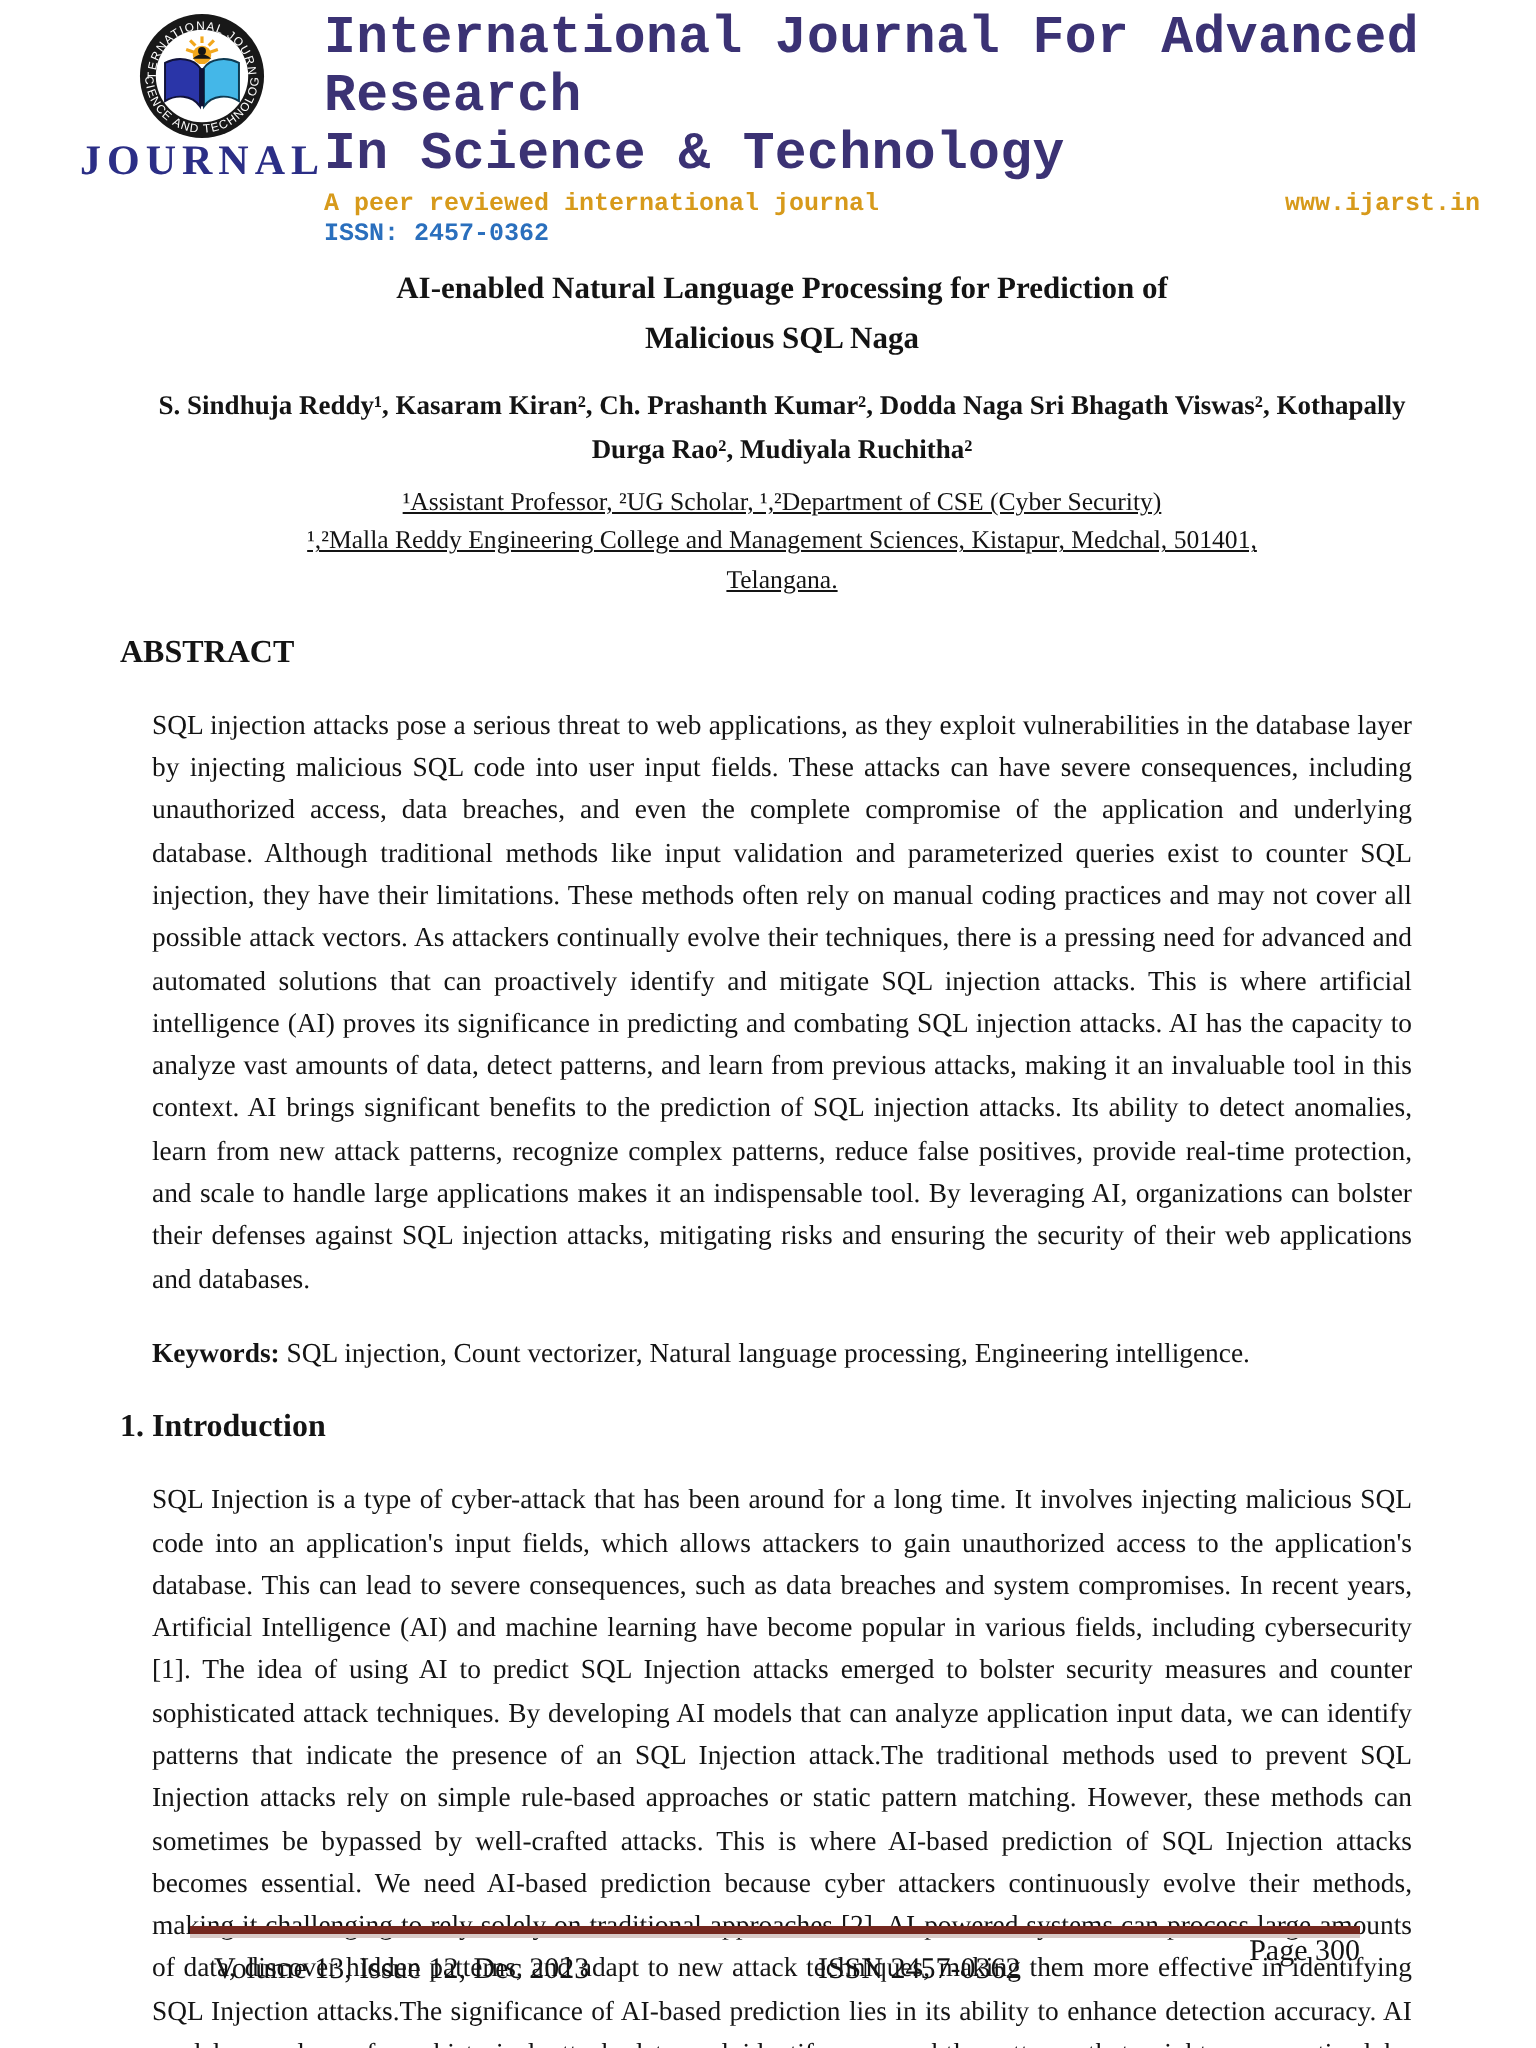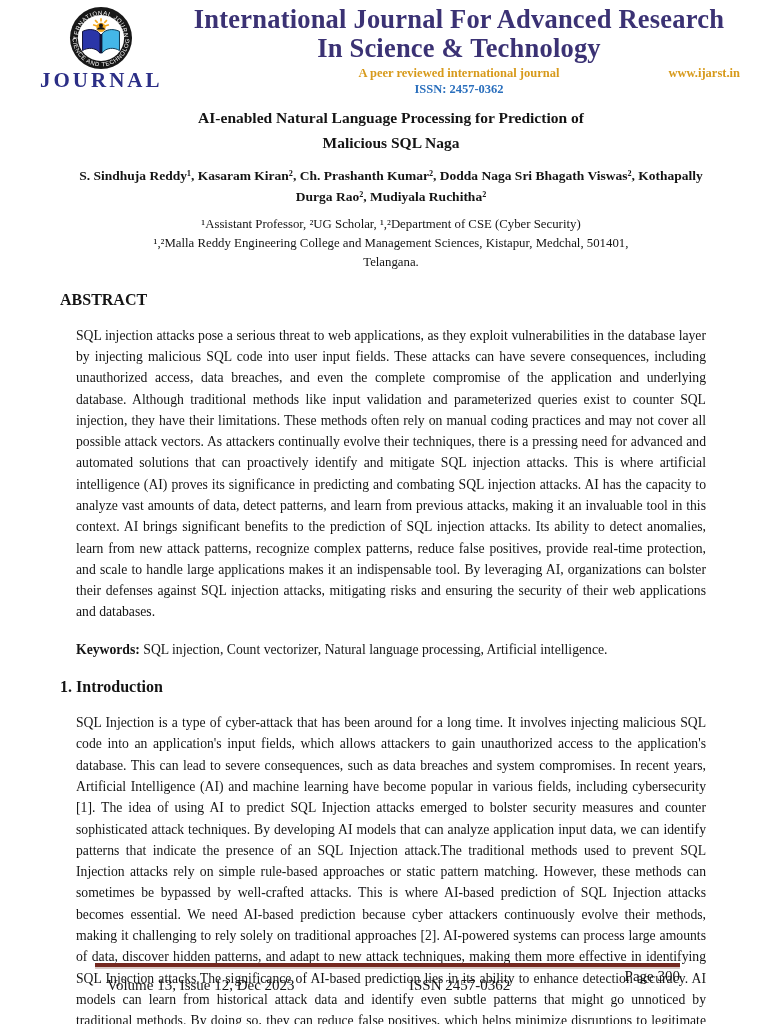--- a/index.html
+++ b/index.html
@@ -9,21 +9,21 @@
     font-family:"Liberation Serif", serif;
   }
 
   
   .journal-header { display:flex; align-items:flex-start; padding:5px 8px 0 40px; }
   .logo-block { width:122px; flex:none; text-align:center; }
   .logo-acronym {
     font-weight:bold; font-size:21px; letter-spacing:3px;
     color:#2b2e86; margin-top:-3px;
   }
-  .header-center { flex:1; text-align:center; padding-right:4px; }
+  .header-center { flex:1; text-align:left; padding-right:4px;font-family:Liberation Mono, monospace; }
   .journal-title {
     margin:0; font-weight:bold; font-size:26.5px; line-height:1.1;
     color:var(--title-color,#3b3274); letter-spacing:.2px;
   }
   .header-sub { position:relative; margin-top:3px; font-weight:bold; }
   .journal-tagline { color:var(--gold,#d79a1b); font-size:12.5px; }
   .journal-issn   { color:var(--issn-blue,#2a6fbd); font-size:12.5px; margin-top:1px; }
   .journal-website {
     position:absolute; right:16px; top:0;
     color:var(--gold,#d79a1b); font-size:12.5px; text-decoration:none;
@@ -32,21 +32,21 @@
   
   .paper-main { padding:9px 46px 0 60px; }
   .paper-title {
     text-align:center; font-weight:bold; font-size:15.5px; line-height:1.6;
     margin:0 26px;
   }
   .paper-authors {
     text-align:center; font-weight:bold; font-size:13.5px; line-height:1.6;
     margin-top:9px;
   }
-  .paper-affiliation { text-align:center; font-size:12.8px; line-height:1.5; margin-top:7px; }
+  .paper-affiliation { text-align:center; font-size:12.8px; line-height:1.5; margin-top:7px;text-decoration:underline; }
   .section-heading { font-weight:bold; font-size:16px; margin:18px 0 7px; }
   .body-text { text-align:justify; font-size:13.7px; line-height:1.555; margin:16px; }
   .keywords-line { margin-top:11px; font-size:13.7px; }
   .keywords-line b { font-weight:bold; }
 
   
   .page-footer { position:absolute; left:95px; right:88px; top:963px; }
   .footer-rule { height:4px; background:var(--rule-maroon,#74281f); border-bottom:2px solid #d9cac7; }
   .footer-row {
     display:flex; justify-content:space-between; align-items:flex-start;
@@ -112,21 +112,21 @@
   <main class="paper-main">
     <h2 class="paper-title"><span>AI-enabled Natural Language Processing for Prediction of</span><br><span>Malicious SQL Naga</span></h2>
 
     <div class="paper-authors">S. Sindhuja Reddy¹, Kasaram Kiran², Ch. Prashanth Kumar², Dodda Naga Sri Bhagath Viswas², Kothapally Durga Rao², Mudiyala Ruchitha²</div>
 
     <div class="paper-affiliation"><span>¹Assistant Professor, ²UG Scholar, ¹,²Department of CSE (Cyber Security)</span><br><span>¹,²Malla Reddy Engineering College and Management Sciences, Kistapur, Medchal, 501401,</span><br><span>Telangana.</span></div>
 
     <div class="section-heading">ABSTRACT</div>
     <p class="body-text">SQL injection attacks pose a serious threat to web applications, as they exploit vulnerabilities in the database layer by injecting malicious SQL code into user input fields. These attacks can have severe consequences, including unauthorized access, data breaches, and even the complete compromise of the application and underlying database. Although traditional methods like input validation and parameterized queries exist to counter SQL injection, they have their limitations. These methods often rely on manual coding practices and may not cover all possible attack vectors. As attackers continually evolve their techniques, there is a pressing need for advanced and automated solutions that can proactively identify and mitigate SQL injection attacks. This is where artificial intelligence (AI) proves its significance in predicting and combating SQL injection attacks. AI has the capacity to analyze vast amounts of data, detect patterns, and learn from previous attacks, making it an invaluable tool in this context. AI brings significant benefits to the prediction of SQL injection attacks. Its ability to detect anomalies, learn from new attack patterns, recognize complex patterns, reduce false positives, provide real-time protection, and scale to handle large applications makes it an indispensable tool. By leveraging AI, organizations can bolster their defenses against SQL injection attacks, mitigating risks and ensuring the security of their web applications and databases.</p>
 
-    <p class="body-text keywords-line"><b>Keywords:</b><span> SQL injection, Count vectorizer, Natural language processing, Artificial intelligence.</span></p>
+    <p class="body-text keywords-line"><b>Keywords:</b><span> SQL injection, Count vectorizer, Natural language processing, Engineering intelligence.</span></p>
 
     <div class="section-heading">1. Introduction</div>
     <p class="body-text">SQL Injection is a type of cyber-attack that has been around for a long time. It involves injecting malicious SQL code into an application's input fields, which allows attackers to gain unauthorized access to the application's database. This can lead to severe consequences, such as data breaches and system compromises. In recent years, Artificial Intelligence (AI) and machine learning have become popular in various fields, including cybersecurity [1]. The idea of using AI to predict SQL Injection attacks emerged to bolster security measures and counter sophisticated attack techniques. By developing AI models that can analyze application input data, we can identify patterns that indicate the presence of an SQL Injection attack.The traditional methods used to prevent SQL Injection attacks rely on simple rule-based approaches or static pattern matching. However, these methods can sometimes be bypassed by well-crafted attacks. This is where AI-based prediction of SQL Injection attacks becomes essential. We need AI-based prediction because cyber attackers continuously evolve their methods, making it challenging to rely solely on traditional approaches [2]. AI-powered systems can process large amounts of data, discover hidden patterns, and adapt to new attack techniques, making them more effective in identifying SQL Injection attacks.The significance of AI-based prediction lies in its ability to enhance detection accuracy. AI models can learn from historical attack data and identify even subtle patterns that might go unnoticed by traditional methods. By doing so, they can reduce false positives, which helps minimize disruptions to legitimate user activities. Additionally, AI can serve as a proactive defense mechanism, continuously monitoring and protecting applications from potential threats, including novel and previously unseen SQL Injection attacks [3]. Artificial Intelligence, particularly machine learning,</p>
   </main>
 
   <footer class="page-footer">
     <div class="footer-rule"></div>
     <div class="footer-row">
       <span class="footer-volume">Volume 13, Issue 12, Dec 2023</span>
       <span class="footer-issn">ISSN 2457-0362</span>

